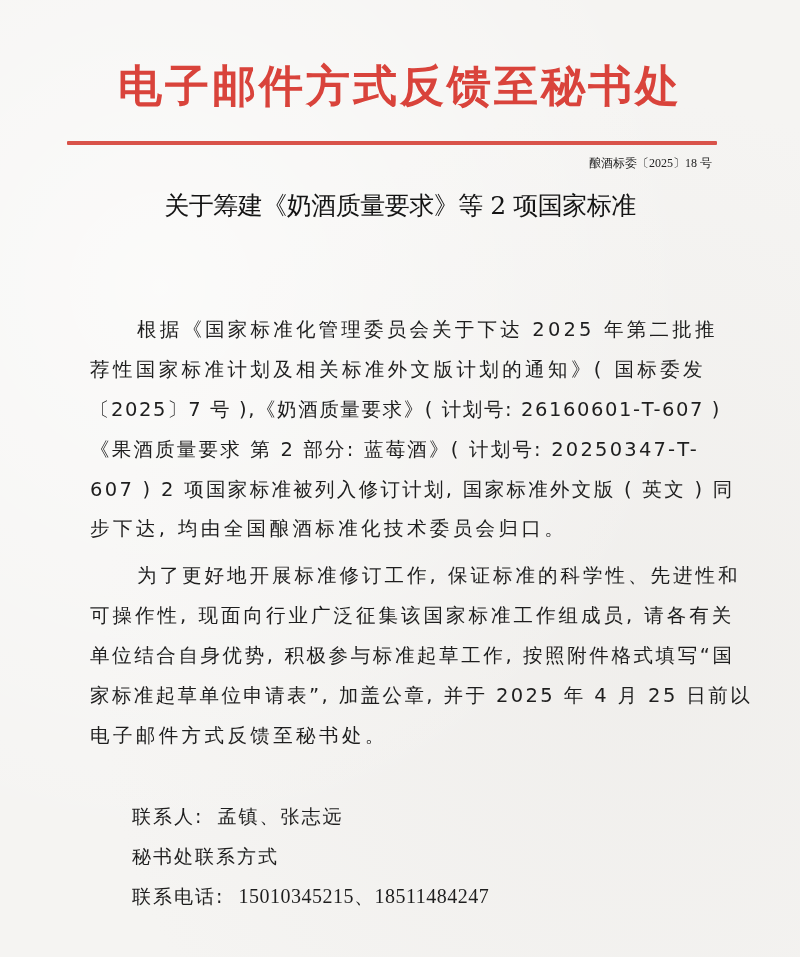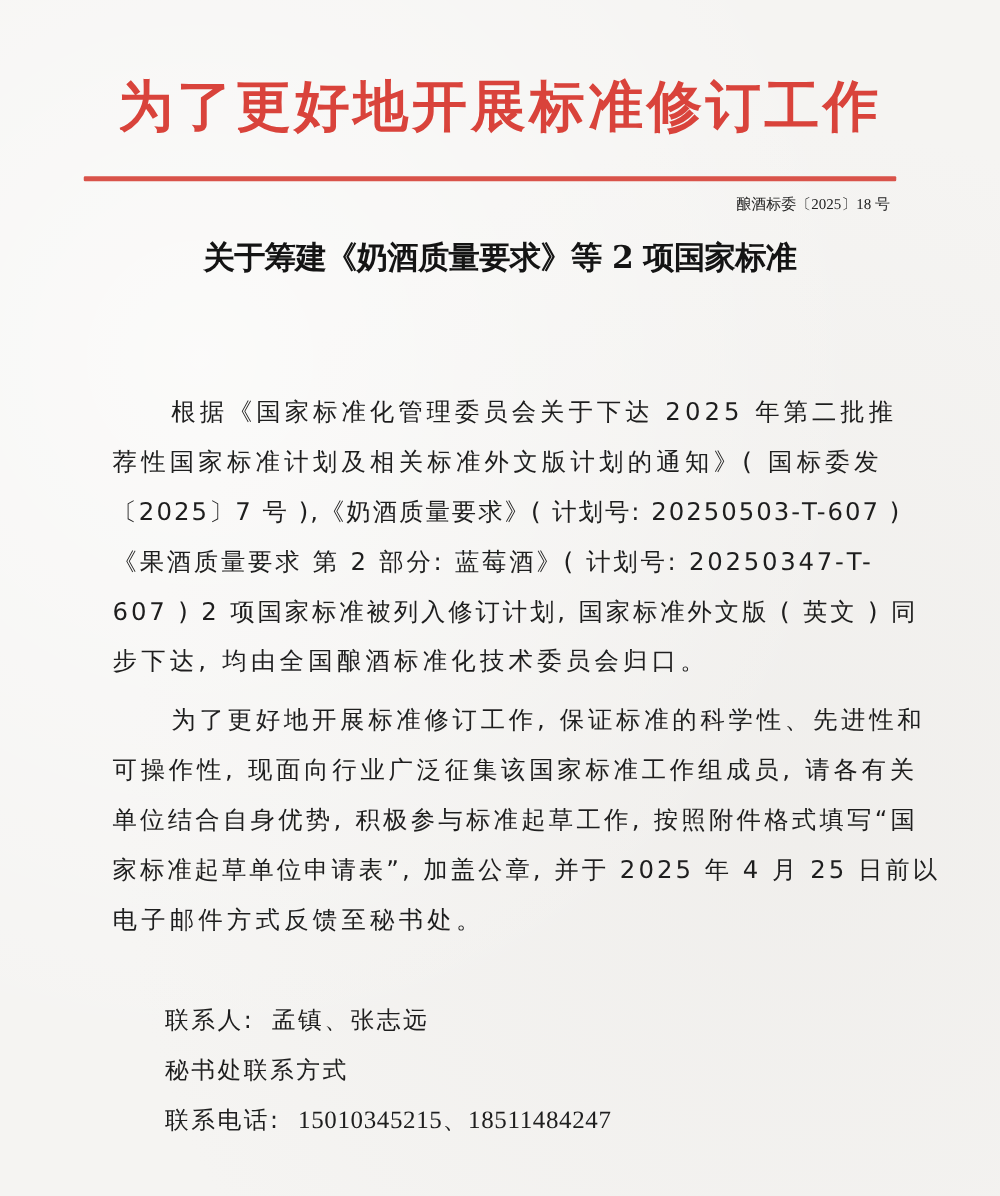--- a/index.html
+++ b/index.html
@@ -53,21 +53,21 @@
     line-height: 26px;
     color: #222;
     font-family: "Liberation Serif", "DejaVu Serif", serif;
   }
   .title {
     position: absolute;
     left: 0;
     width: 800px;
     text-align: center;
     font-family: "DejaVu Serif", "Liberation Serif", serif;
-    font-weight: bold;
+    font-weight: normal;
     font-size: 25px;
     color: #141414;
     letter-spacing: -0.5px;
   }
   .title.line1 { top: 188px; line-height: 36px; }
   .title.line2 { top: 225px; line-height: 36px; }
 
   .salutation {
     position: absolute;
     left: 90px;
@@ -111,33 +111,33 @@
   .email-label-gap {
     display: inline-block;
     width: 36px;
   }
 </style>
 </head>
 <body>
 
 <div class="page">
 
-  <div class="letterhead">为了更好地开展标准修订工作</div>
+  <div class="letterhead">电子邮件方式反馈至秘书处</div>
 
   <div class="red-rule"></div>
 
   <div class="doc-number">酿酒标委〔2025〕18 号</div>
 
   <div class="title line1">关于筹建《奶酒质量要求》等 2 项国家标准</div>
 
 
   <div>
     <div class="body-line" style="left:137px; top:310px; letter-spacing:3.2px;">根据《国家标准化管理委员会关于下达 2025 年第二批推</div>
     <div class="body-line" style="left:90px; top:350px; letter-spacing:3.4px;">荐性国家标准计划及相关标准外文版计划的通知》( 国标委发</div>
-    <div class="body-line" style="left:90px; top:390px; letter-spacing:1.6px;">〔2025〕7 号 ),《奶酒质量要求》( 计划号: 20250503-T-607 )</div>
+    <div class="body-line" style="left:90px; top:390px; letter-spacing:1.6px;">〔2025〕7 号 ),《奶酒质量要求》( 计划号: 26160601-T-607 )</div>
     <div class="body-line" style="left:90px; top:430px; letter-spacing:2.2px;">《果酒质量要求  第 2 部分: 蓝莓酒》( 计划号: 20250347-T-</div>
     <div class="body-line" style="left:90px; top:470px; letter-spacing:2.3px;text-align:center;">607 ) 2 项国家标准被列入修订计划, 国家标准外文版 ( 英文 ) 同</div>
     <div class="body-line" style="left:90px; top:509px; letter-spacing:3.4px;">步下达, 均由全国酿酒标准化技术委员会归口。</div>
   </div>
 
   <div>
     <div class="body-line" style="left:137px; top:556px; letter-spacing:3.0px;">为了更好地开展标准修订工作, 保证标准的科学性、先进性和</div>
     <div class="body-line" style="left:90px; top:596px; letter-spacing:3.0px;">可操作性, 现面向行业广泛征集该国家标准工作组成员, 请各有关</div>
     <div class="body-line" style="left:90px; top:636px; letter-spacing:2.6px;">单位结合自身优势, 积极参与标准起草工作, 按照附件格式填写“国</div>
     <div class="body-line" style="left:90px; top:676px; letter-spacing:2.4px;">家标准起草单位申请表”, 加盖公章, 并于 2025 年 4 月 25 日前以</div>

